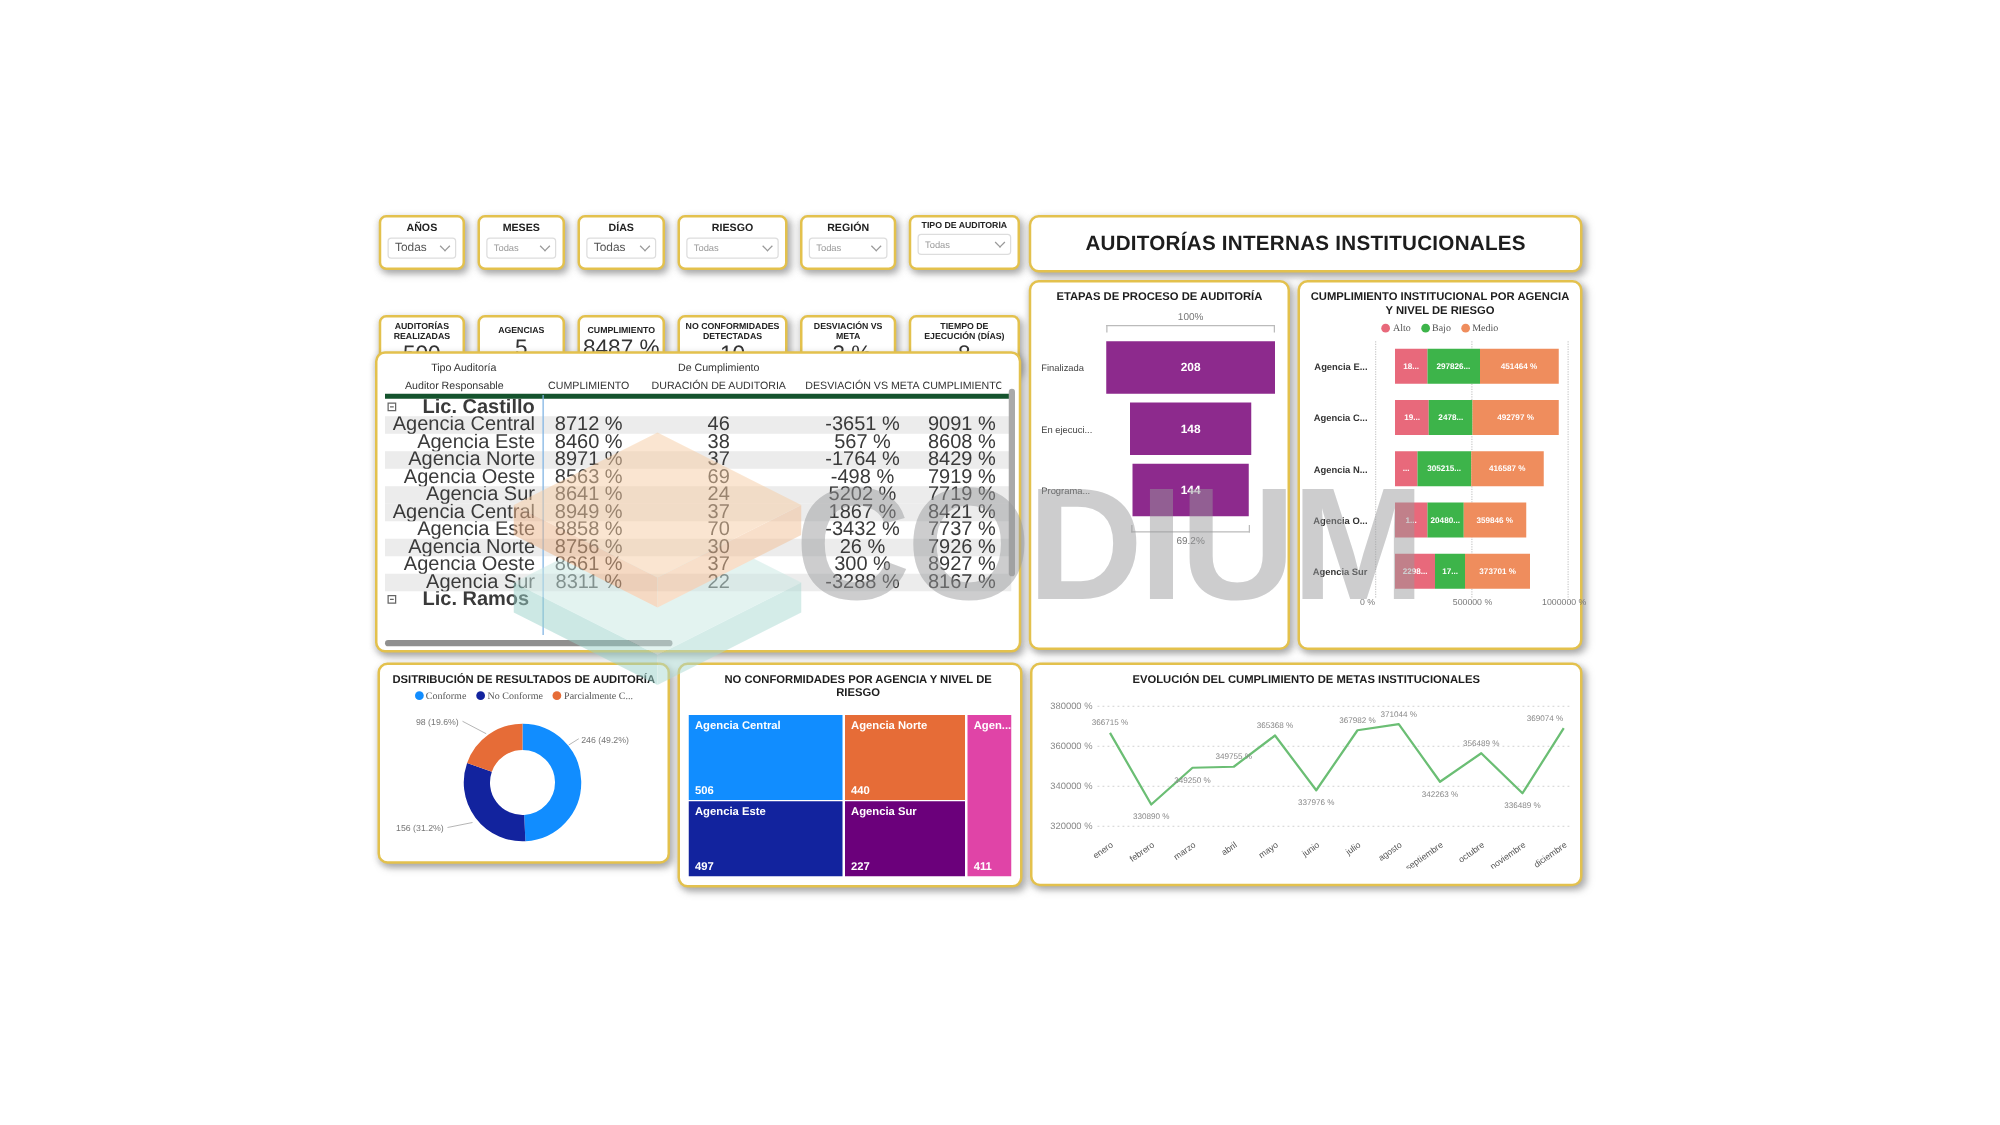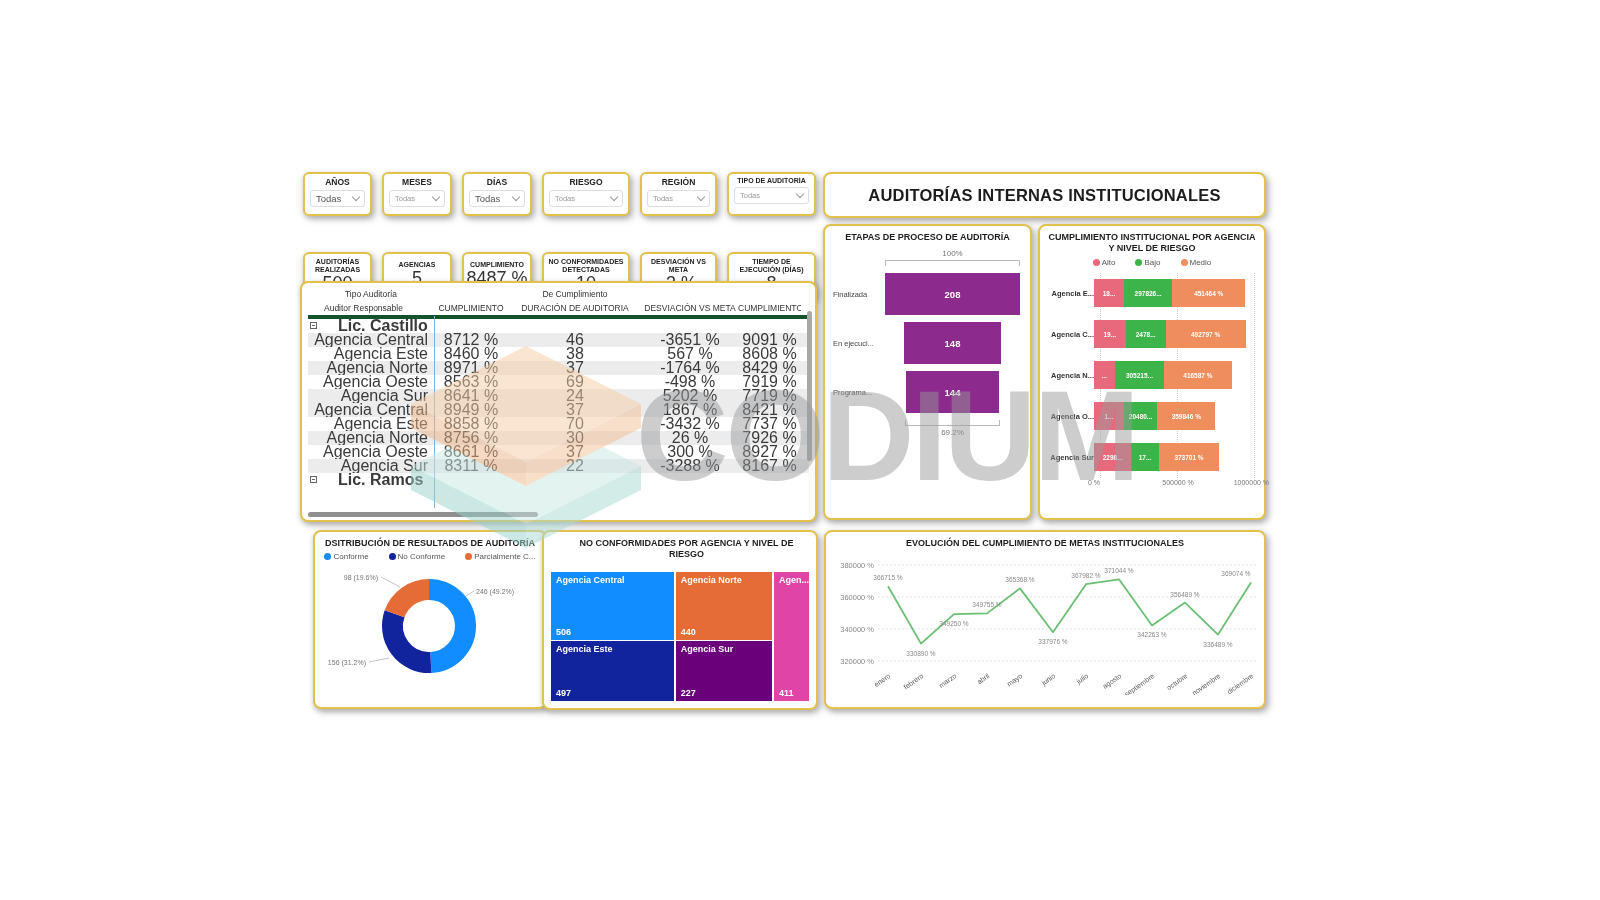--- a/index.html
+++ b/index.html
@@ -41,21 +41,21 @@
   
   .title-card{left:823px;top:172px;width:443px;height:46px;display:flex;
               align-items:center;justify-content:center;}
   .main-title{font-size:16.5px;font-weight:bold;color:#1d1d1d;letter-spacing:.2px;}
   
   .chart-title{font-size:9px;font-weight:bold;text-align:center;color:#1d1d1d;
                padding:6px 8px 2px 8px;line-height:1.25;}
   .table-card{left:300px;top:281px;width:517px;height:241px;}
   .funnel-card{left:823px;top:224px;width:209px;height:296px;}
   .stacked-card{left:1038px;top:224px;width:228px;height:296px;}
-  .donut-card{left:302px;top:530px;width:234px;height:179px;margin-left:11px;}
+  .donut-card{left:302px;top:530px;width:234px;height:161px;}
   .treemap-card{left:542px;top:530px;width:276px;height:180px;padding-left:13px;}
   .line-card{left:824px;top:530px;width:442px;height:179px;}
   
   .m-wrap{padding:5px 6px 2px 6px;position:relative;height:100%;box-sizing:border-box;}
   .m-grid{display:grid;grid-template-columns:126px 74px 134px 96px 63px;font-size:8.5px;}
   .m-h1{height:13px;line-height:13px;color:#333;}
   .m-h2{height:14px;line-height:14px;color:#333;border-bottom:4px solid #14532d;}
   .m-h1 div,.m-h2 div{text-align:center;white-space:nowrap;overflow:hidden;}
   .m-h2 .c0{text-align:left;padding-left:16px;}
   .m-row{display:grid;grid-template-columns:126px 74px 134px 96px 63px;height:14px;
@@ -75,30 +75,30 @@
   .f-bracket-wrap{margin-left:52px;margin-top:0;}
   .f-cap{font-size:8px;color:#777;text-align:center;margin:2px 0;}
   .btop{height:5px;border:1px solid #bbb;border-bottom:none;}
   .bbot{height:5px;border:1px solid #bbb;border-top:none;margin:0 auto;}
   .f-row{display:flex;align-items:center;margin:7px 0;}
   .f-cat{width:52px;font-size:7.5px;color:#444;flex:none;white-space:nowrap;overflow:hidden;}
   .f-track{flex:1;display:flex;justify-content:center;}
   .f-bar{height:42px;display:flex;align-items:center;justify-content:center;
          color:#fff;font-size:9.5px;font-weight:bold;}
   
-  .legend{display:flex;justify-content:center;gap:20px;font-size:8px;color:#555;
-          align-items:center;margin-top:1px;}
+  .legend{display:flex;justify-content:center;gap:8px;font-size:8px;color:#555;
+          align-items:center;margin-top:1px;font-family:Liberation Serif, serif;}
   .legend .dot{width:7px;height:7px;border-radius:50%;display:inline-block;margin-right:2px;}
   .legend .li{display:flex;align-items:center;white-space:nowrap;}
   .sb-body{position:relative;margin:6px 8px 0 6px;}
   .sb-grid{position:absolute;left:54px;right:2px;top:0;bottom:0;}
   .gridv{position:absolute;top:0;bottom:0;border-left:1px dotted #ccc;}
   .sb-row{display:flex;align-items:center;height:41px;position:relative;}
   .sb-cat{width:48px;font-size:7.5px;font-weight:bold;color:#333;text-align:right;
-          padding-right:0;flex:none;white-space:nowrap;overflow:hidden;}
+          padding-right:22px;flex:none;white-space:nowrap;overflow:hidden;}
   .sb-track{flex:1;height:28px;display:flex;}
   .seg{height:100%;display:flex;align-items:center;justify-content:center;color:#fff;
        font-size:6.5px;font-weight:bold;white-space:nowrap;overflow:hidden;min-width:0;}
   .sb-axis{position:relative;margin-left:54px;margin-right:2px;height:12px;font-size:7px;color:#777;}
   .sb-axis span{position:absolute;top:1px;transform:translateX(-50%);white-space:nowrap;}
   
   .tm-area{position:absolute;left:7px;right:7px;top:40px;bottom:7px;}
   .tile{position:absolute;color:#fff;box-sizing:border-box;padding:3px 5px;overflow:hidden;}
   .tile .tname{font-size:9px;font-weight:600;white-space:nowrap;}
   .tile .tval{position:absolute;left:5px;bottom:3px;font-size:9px;font-weight:600;}

